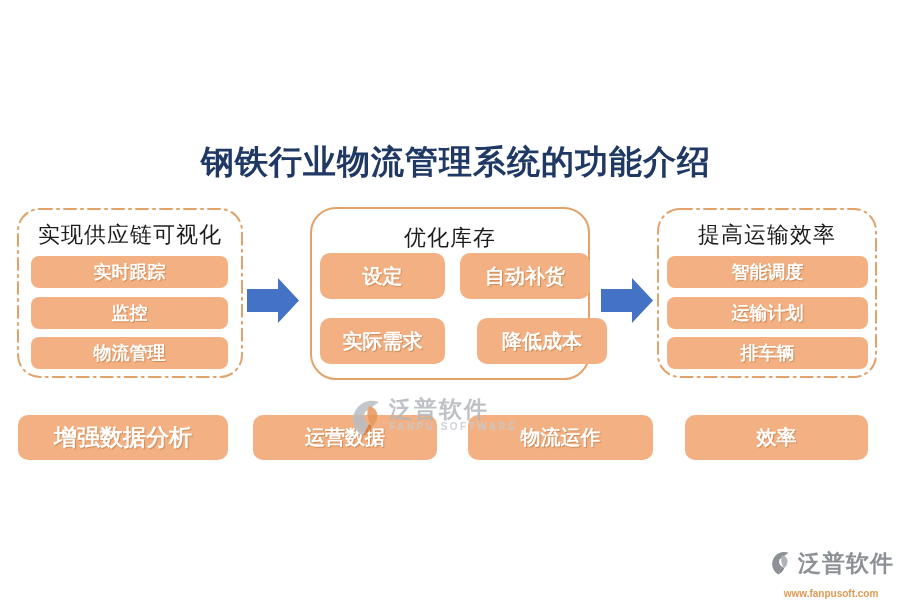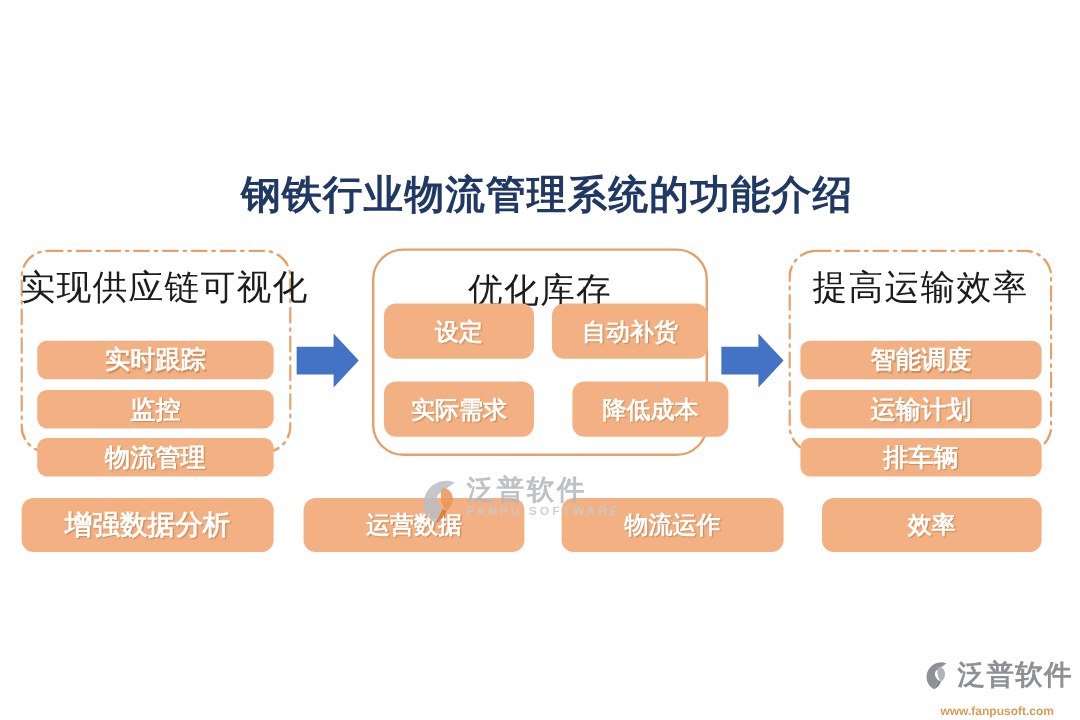--- a/index.html
+++ b/index.html
@@ -19,34 +19,34 @@
   }
   .main-title{
     position:absolute;left:0;top:126px;width:880px;margin:16px;
     text-align:center;font-size:33px;line-height:40px;font-weight:700;
     letter-spacing:1px;color:var(--title-navy,#1F3864);
   }
   .panel{position:absolute;}
   .panel .dash-border{position:absolute;left:0;top:0;}
   .panel-title{
     position:absolute;left:0;width:100%;text-align:center;
-    font-size:29px;font-weight:400;color:var(--panel-title-ink,#1c1c1c);
+    font-size:22px;font-weight:400;color:var(--panel-title-ink,#1c1c1c);
     letter-spacing:1px;white-space:nowrap;
   }
   .pill{
     position:absolute;display:flex;align-items:center;justify-content:center;
     background:var(--button-fill,#F3B183);color:#ffffff;
     font-weight:700;border-radius:8px;
     text-shadow:1px 1px 1px rgba(176,104,46,.55);
     white-space:nowrap;
   }
   
   .panel-1{left:17px;top:208px;width:226px;height:170px;}
   .panel-1 .panel-title{top:12px;}
-  .panel-1 .pill, .panel-3 .pill{height:32px;font-size:21px;margin-top:28px;}
+  .panel-1 .pill, .panel-3 .pill{height:32px;font-size:18px;}
   .panel-1 .pill{left:14px;width:197px;}
   .panel-1 .pill-0{top:48px;}
   .panel-1 .pill-1{top:89px;}
   .panel-1 .pill-2{top:129px;}
   
   .panel-2{
     left:310px;top:207px;width:280px;height:173px;box-sizing:border-box;
     border:2px solid var(--panel-border,#E2A269);border-radius:26px;
   }
   .panel-2 .panel-title{top:14px;}

